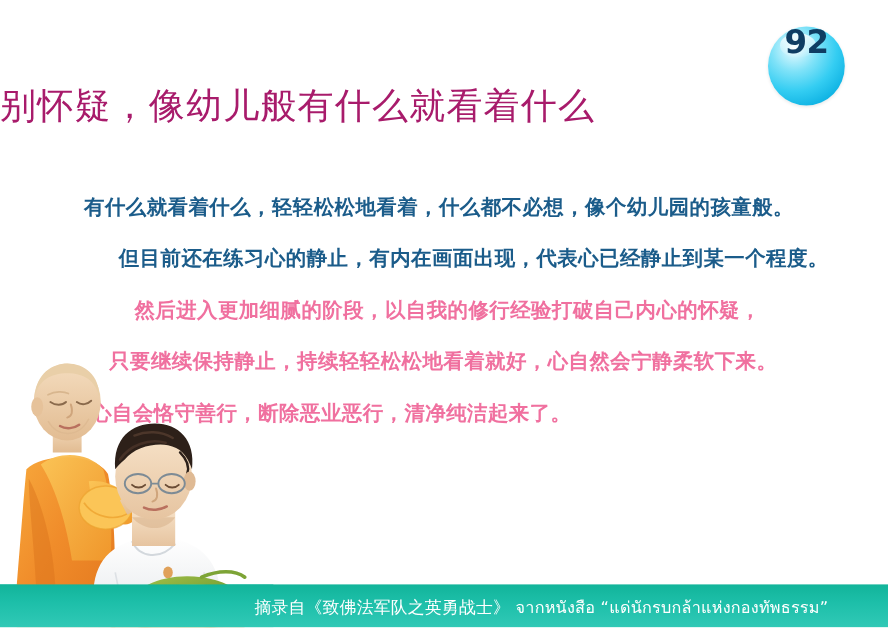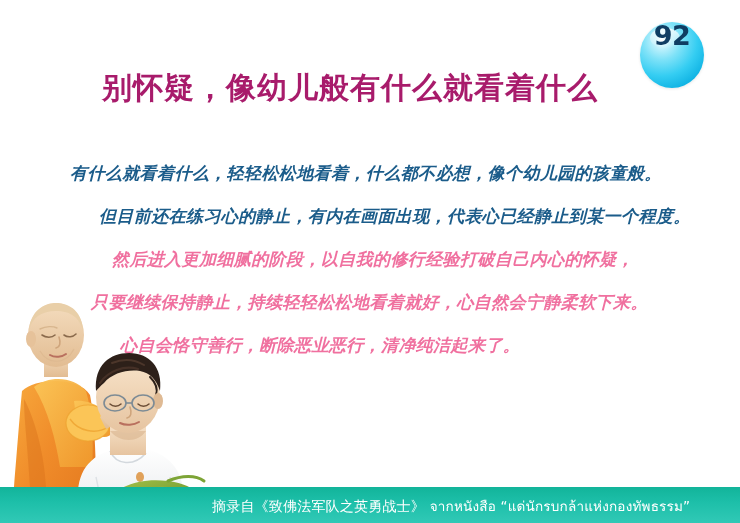--- a/index.html
+++ b/index.html
@@ -54,55 +54,54 @@
     letter-spacing: -0.5px;
     line-height: 1;
   }
 
   
   .title {
     position: absolute;
     left: 0;
     top: 68px;
     width: 700px;
-    text-align: center;
+    text-align: left;
     font-size: 30px;
-    font-weight: bold;
+    font-weight: normal;
     color: #a81b6b;
     letter-spacing: 1px;
     white-space: nowrap;
   }
 
   
   .body-block {
     position: absolute;
     left: 0;
     top: 160px;
     width: 640px;
-    font-style: italic;
   }
   .line {
     font-size: 17px;
     font-weight: bold;
     letter-spacing: 0.4px;
     white-space: nowrap;
     height: 43px;
     line-height: 26px;
     position: relative;
     z-index: 3;
   }
   .line.blue  { color: #1b5c8a; }
   .line.pink  { color: #f0709f; }
 
   .line.i0 { padding-left: 70px; }
   .line.i1 { padding-left: 70px; }
   .line.i2 { padding-left: 99px; }
   .line.i3 { padding-left: 91px; }
   .line.i4 { padding-left: 112px; }
-  .line.i5 { padding-left: 120px; }
+  .line.i5 { padding-left: 76px; }
 
   
   .footer {
     position: absolute;
     left: 0;
     bottom: 0;
     width: 740px;
     height: 36px;
     background: linear-gradient(180deg, #12b49a 0%, #1dbfa9 42%, #31c9b6 100%);
     z-index: 6;

